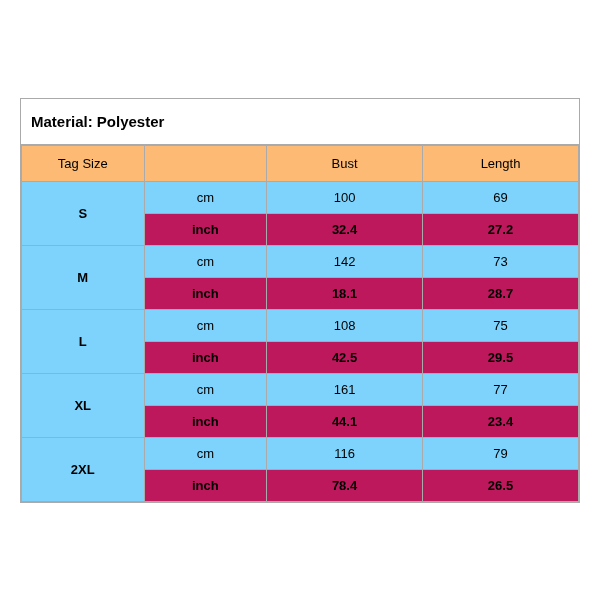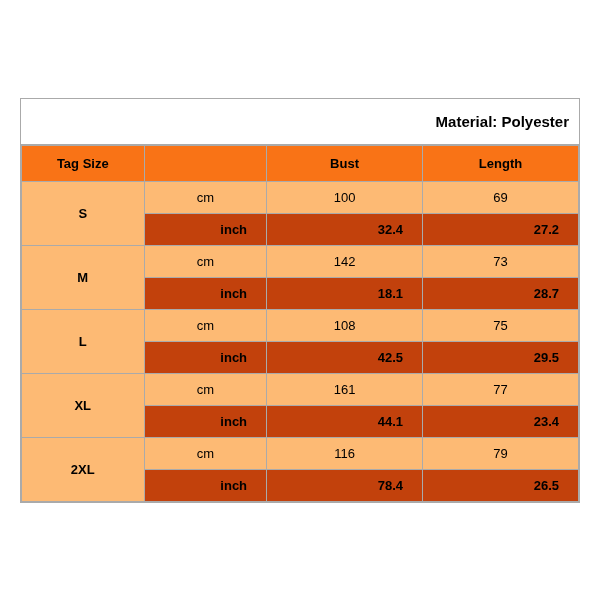--- a/index.html
+++ b/index.html
@@ -12,64 +12,63 @@
       background: #fff;
       font-family: Arial, sans-serif;
     }
     .table-wrapper {
       border: 1px solid #aaa;
       width: 560px;
     }
     .title-row {
       border-bottom: 1px solid #aaa;
       padding: 14px 10px;
-      text-align: right;
+      text-align: left;
       font-weight: bold;
       font-size: 15px;
     }
     table {
       width: 100%;
       border-collapse: collapse;
     }
     th, td {
       border: 1px solid #aaa;
       text-align: center;
       padding: 0;
       font-size: 13px;
     }
     thead th {
       padding: 10px 6px;
-      font-weight: bold;
-      background: #f97316;
+      font-weight: normal;
+      background: #fdba74;
     }
     .tag-size-col {
       width: 22%;
     }
     .unit-col {
       width: 22%;
     }
     .bust-col {
       width: 28%;
     }
     .length-col {
       width: 28%;
     }
     .size-cell {
       font-weight: bold;
       vertical-align: middle;
     }
     .cm-row td {
-      background: #fdba74;
+      background: #7dd3fc;
       padding: 8px 6px;
     }
     .inch-row td {
-      background: #c2410c;
+      background: #be185d;
       padding: 8px 19px;
       font-weight: bold;
-      text-align: right;
     }
     .unit-cell {
       font-weight: normal;
     }
     .inch-row .unit-cell {
       font-weight: bold;
     }
   </style>
 </head>
 <body>

